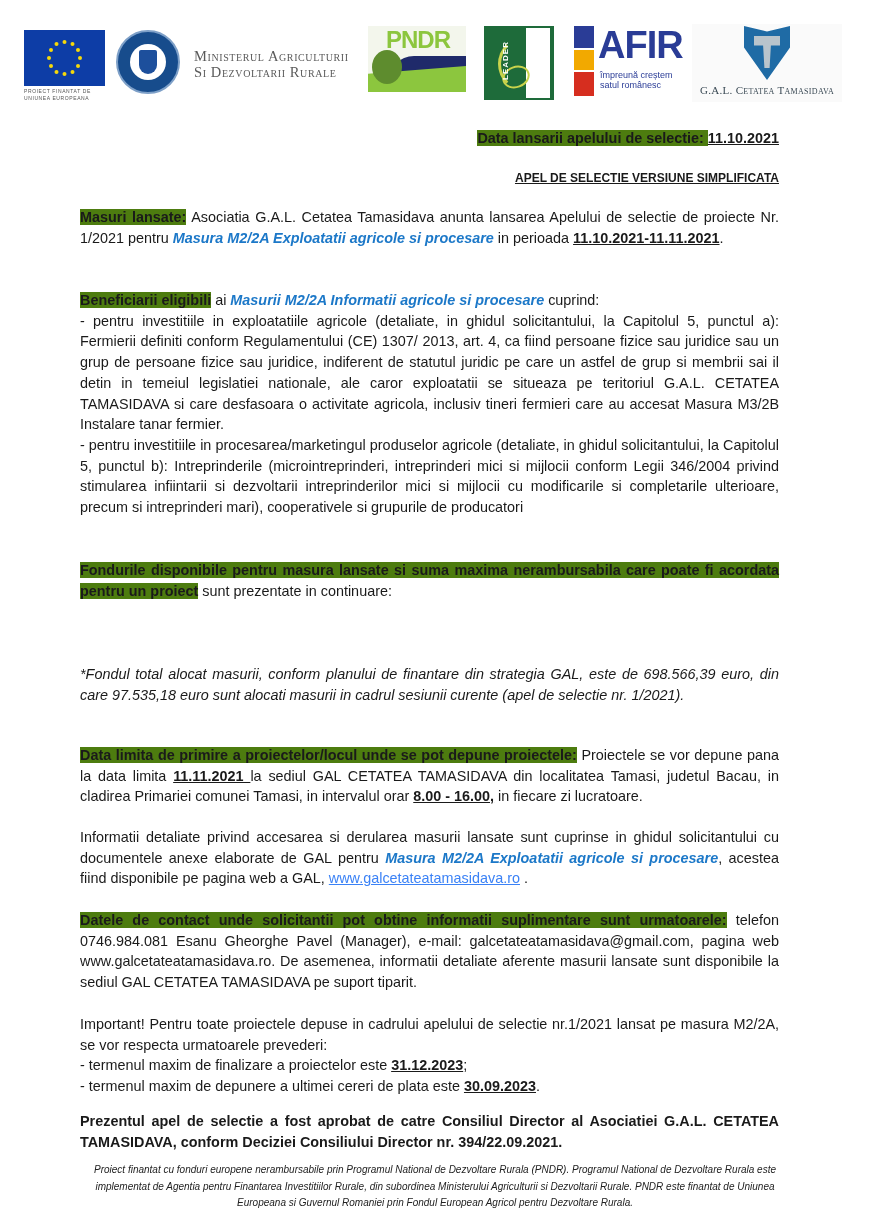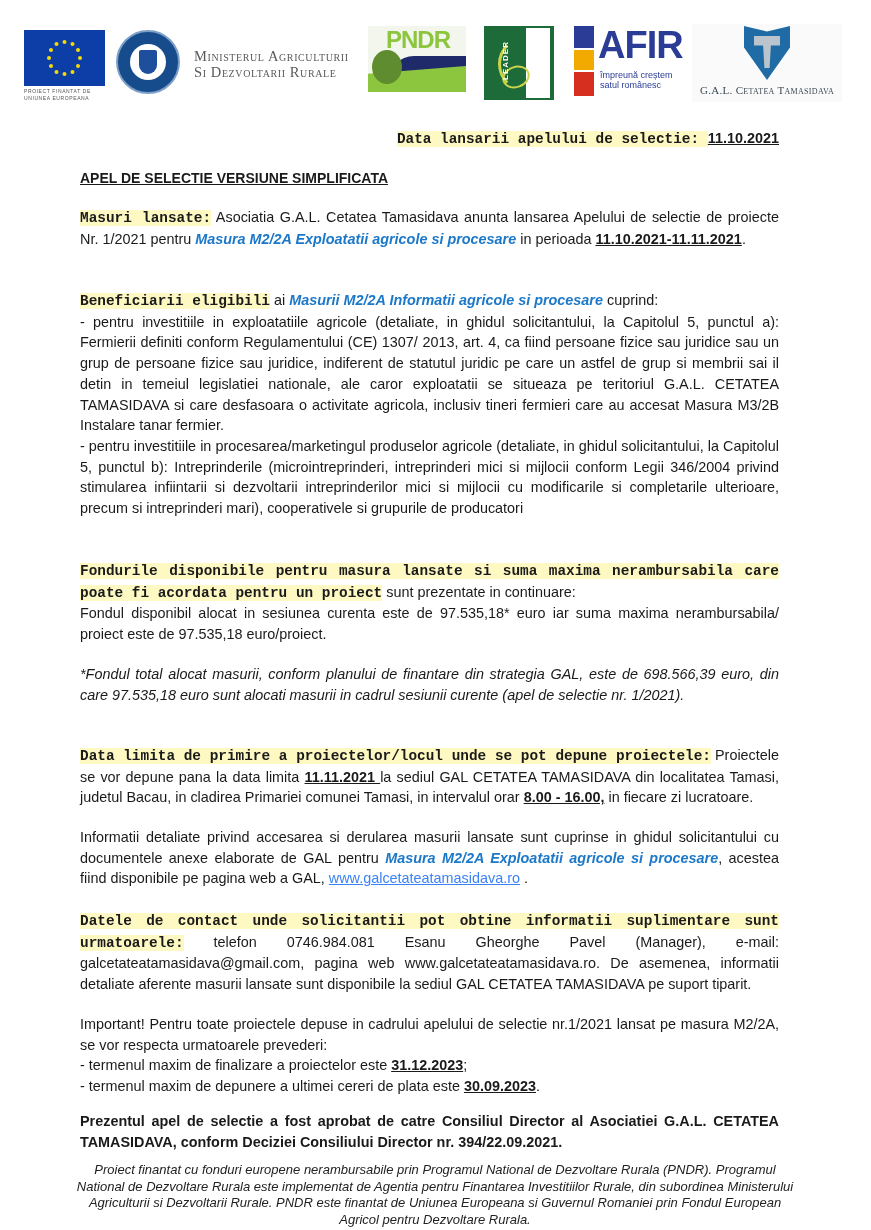--- a/index.html
+++ b/index.html
@@ -44,32 +44,32 @@
   .afir .s { position: absolute; left: 26px; top: 46px; font-size: 9px; color: #2a3c96; line-height: 10px; }
   .gal { left: 668px; top: 0; width: 150px; height: 78px; background: #fafafa; }
   .gal .shield { position: absolute; left: 52px; top: 2px; width: 46px; height: 54px; background: #1f6ba5;
          clip-path: polygon(0 0, 50% 10%, 100% 0, 100% 40%, 50% 100%, 0 40%); }
   .gal .tee { position: absolute; left: 62px; top: 12px; width: 26px; height: 32px; background: #b9c4cc;
          clip-path: polygon(0 0, 100% 0, 100% 30%, 65% 30%, 60% 100%, 40% 100%, 35% 30%, 0 30%); }
   .gal .name { position: absolute; left: 0; top: 60px; width: 150px; text-align: center; font-family: "Liberation Serif", serif;
          font-size: 11px; color: #3b4a55; font-variant: small-caps; letter-spacing: 0.3px; }
 
   .doc { position: absolute; left: 80px; top: 0; width: 699px; font-size: 14.4px; line-height: 20.7px; }
-  .hl { background: #fef9c3; font-weight: bold; font-family: Liberation Mono, monospace; }
+  .hl { background: #4d7c0f; font-weight: bold; }
   .b { font-weight: bold; }
   .u { text-decoration: underline; margin-top: 20px; }
   .blue { color: #1c78c8; font-style: italic; font-weight: bold; margin-top: 24px; }
   .link { color: #3b82f6; text-decoration: underline; }
   .launch { position: absolute; right: 0; top: 128px; font-weight: bold; text-align: right; }
-  .title { position: absolute; left: 0; top: 168px; width: 699px; text-align: left; font-weight: bold;
-           font-size: 14px; text-decoration: underline; }
+  .title { position: absolute; left: 0; top: 168px; width: 699px; text-align: right; font-weight: bold;
+           font-size: 12px; text-decoration: underline; }
   .p { position: absolute; left: 0; width: 699px; text-align: justify; }
   .it { font-style: italic; }
   .footer { position: absolute; left: 70px; top: 1162px; width: 730px; text-align: center; font-style: italic;
-            font-size: 13px; line-height: 16.5px; color: #222; }
+            font-size: 10px; line-height: 16.5px; color: #222; }
 </style>
 </head>
 <body>
 
 <div class="logos">
   <div class="logo eu">
     <div class="flag">
       <svg width="81" height="56" viewBox="0 0 81 56">
         <g fill="#f5d90a">
           <circle cx="40.5" cy="12" r="2"></circle>
@@ -144,21 +144,20 @@
   </div>
 
   <div class="p" style="top:290px;">
     <span class="hl">Beneficiarii eligibili</span><span> ai </span><span class="blue">Masurii M2/2A Informatii agricole si procesare</span><span>  cuprind:</span>
     <div>- pentru investitiile in exploatatiile agricole (detaliate, in ghidul solicitantului, la Capitolul 5, punctul a): Fermierii definiti conform Regulamentului (CE) 1307/ 2013, art. 4, ca fiind persoane fizice sau juridice sau un grup de persoane fizice sau juridice, indiferent de statutul juridic pe care un astfel de grup si membrii sai il detin in temeiul legislatiei nationale, ale caror exploatatii se situeaza pe teritoriul G.A.L. CETATEA TAMASIDAVA si care desfasoara o activitate agricola, inclusiv tineri fermieri care au accesat Masura M3/2B  Instalare tanar fermier.</div>
     <div>- pentru investitiile in procesarea/marketingul produselor agricole (detaliate, in ghidul solicitantului, la Capitolul 5, punctul b): Intreprinderile (microintreprinderi, intreprinderi mici si mijlocii conform Legii 346/2004 privind stimularea infiintarii si dezvoltarii intreprinderilor mici si mijlocii cu modificarile si completarile ulterioare, precum si intreprinderi mari), cooperativele si grupurile de producatori</div>
   </div>
 
   <div class="p" style="top:560px;">
     <span class="hl">Fondurile disponibile pentru masura lansate si suma maxima nerambursabila care poate fi acordata pentru un proiect</span><span> sunt prezentate in continuare:</span>
-    <div>Fondul disponibil alocat in sesiunea curenta este de 97.535,18* euro iar suma maxima nerambursabila/ proiect este de 97.535,18 euro/proiect.</div>
   </div>
 
   <div class="p it" style="top:664px;">*Fondul total alocat masurii, conform planului de finantare din strategia GAL, este de 698.566,39 euro, din care 97.535,18 euro sunt alocati masurii in cadrul sesiunii curente (apel de selectie nr. 1/2021).</div>
 
   <div class="p" style="top:745px;">
     <span class="hl">Data limita de primire a proiectelor/locul unde se pot depune proiectele:</span><span> Proiectele se vor depune pana la data limita </span><span class="b u">11.11.2021 </span><span>la sediul GAL CETATEA TAMASIDAVA din localitatea Tamasi, judetul Bacau, in cladirea Primariei comunei Tamasi, in intervalul orar </span><span class="b u">8.00 - 16.00,</span><span> in fiecare zi lucratoare.</span>
   </div>
 
   <div class="p" style="top:827px;">
     <span>Informatii detaliate privind accesarea si derularea masurii lansate sunt cuprinse in ghidul solicitantului cu documentele anexe elaborate de GAL pentru </span><span class="blue">Masura M2/2A Exploatatii agricole si procesare</span><span>, acestea fiind disponibile pe pagina web a GAL, </span><a class="link">www.galcetateatamasidava.ro</a><span> .</span>

